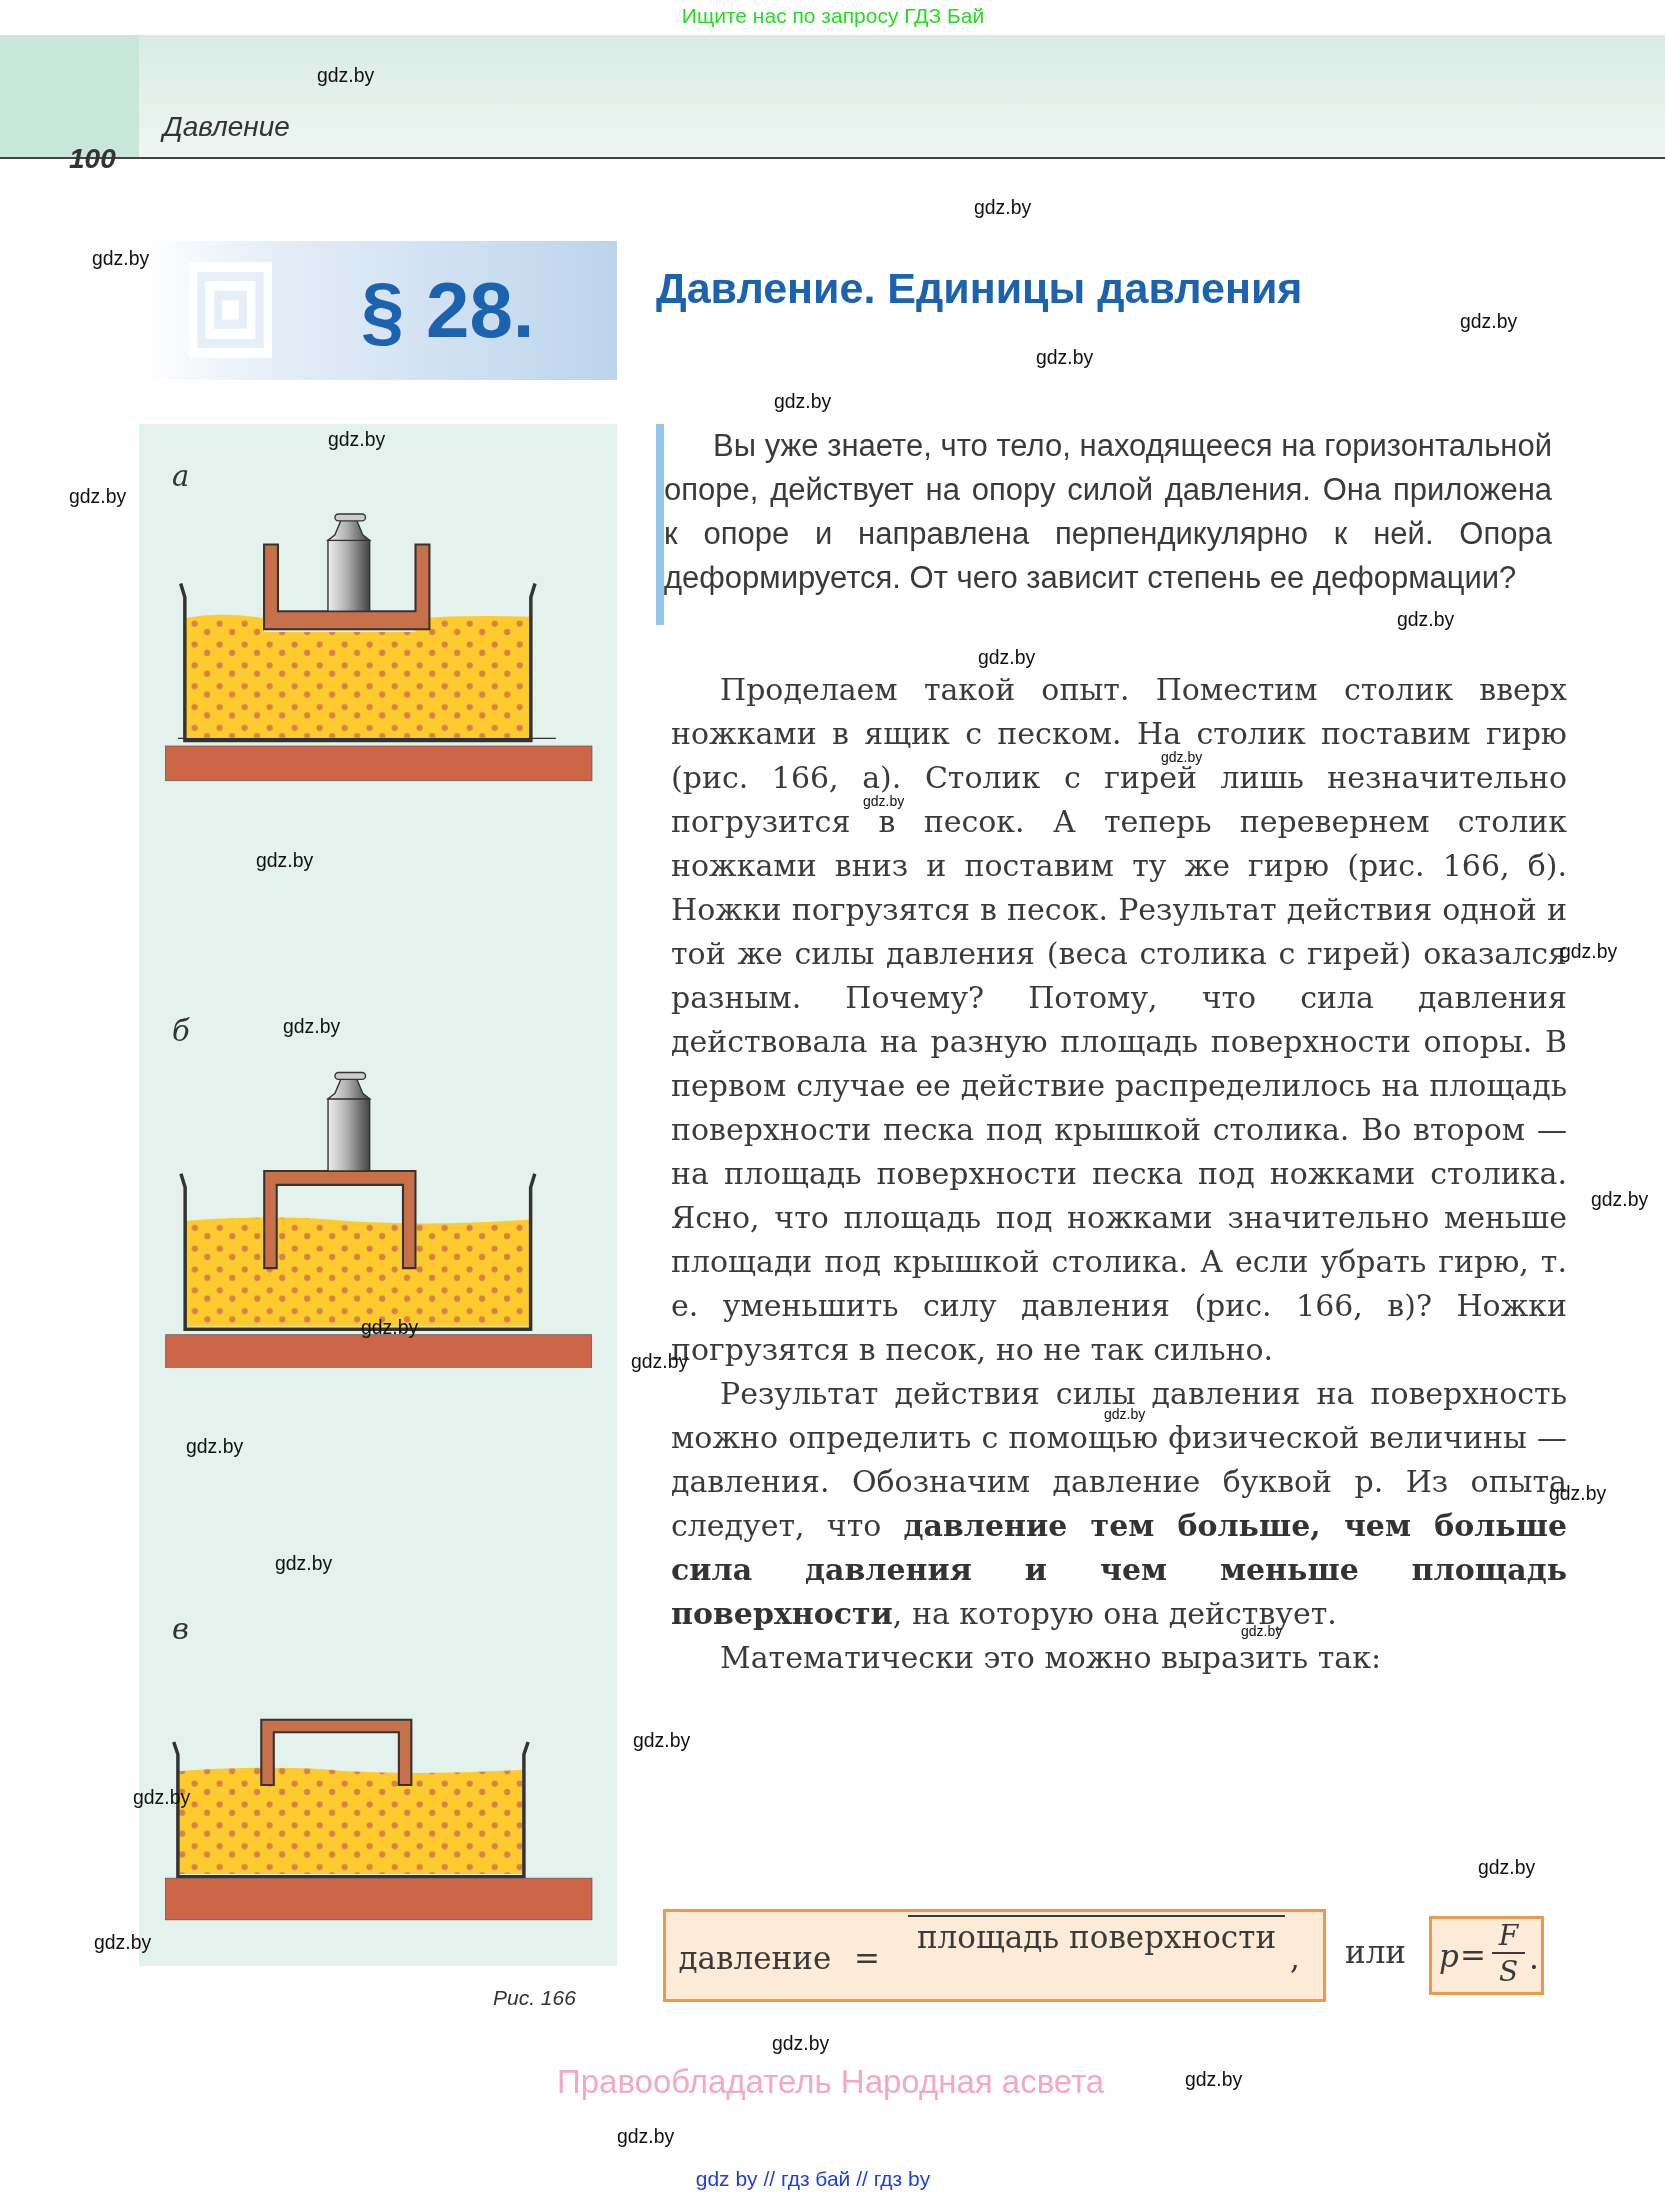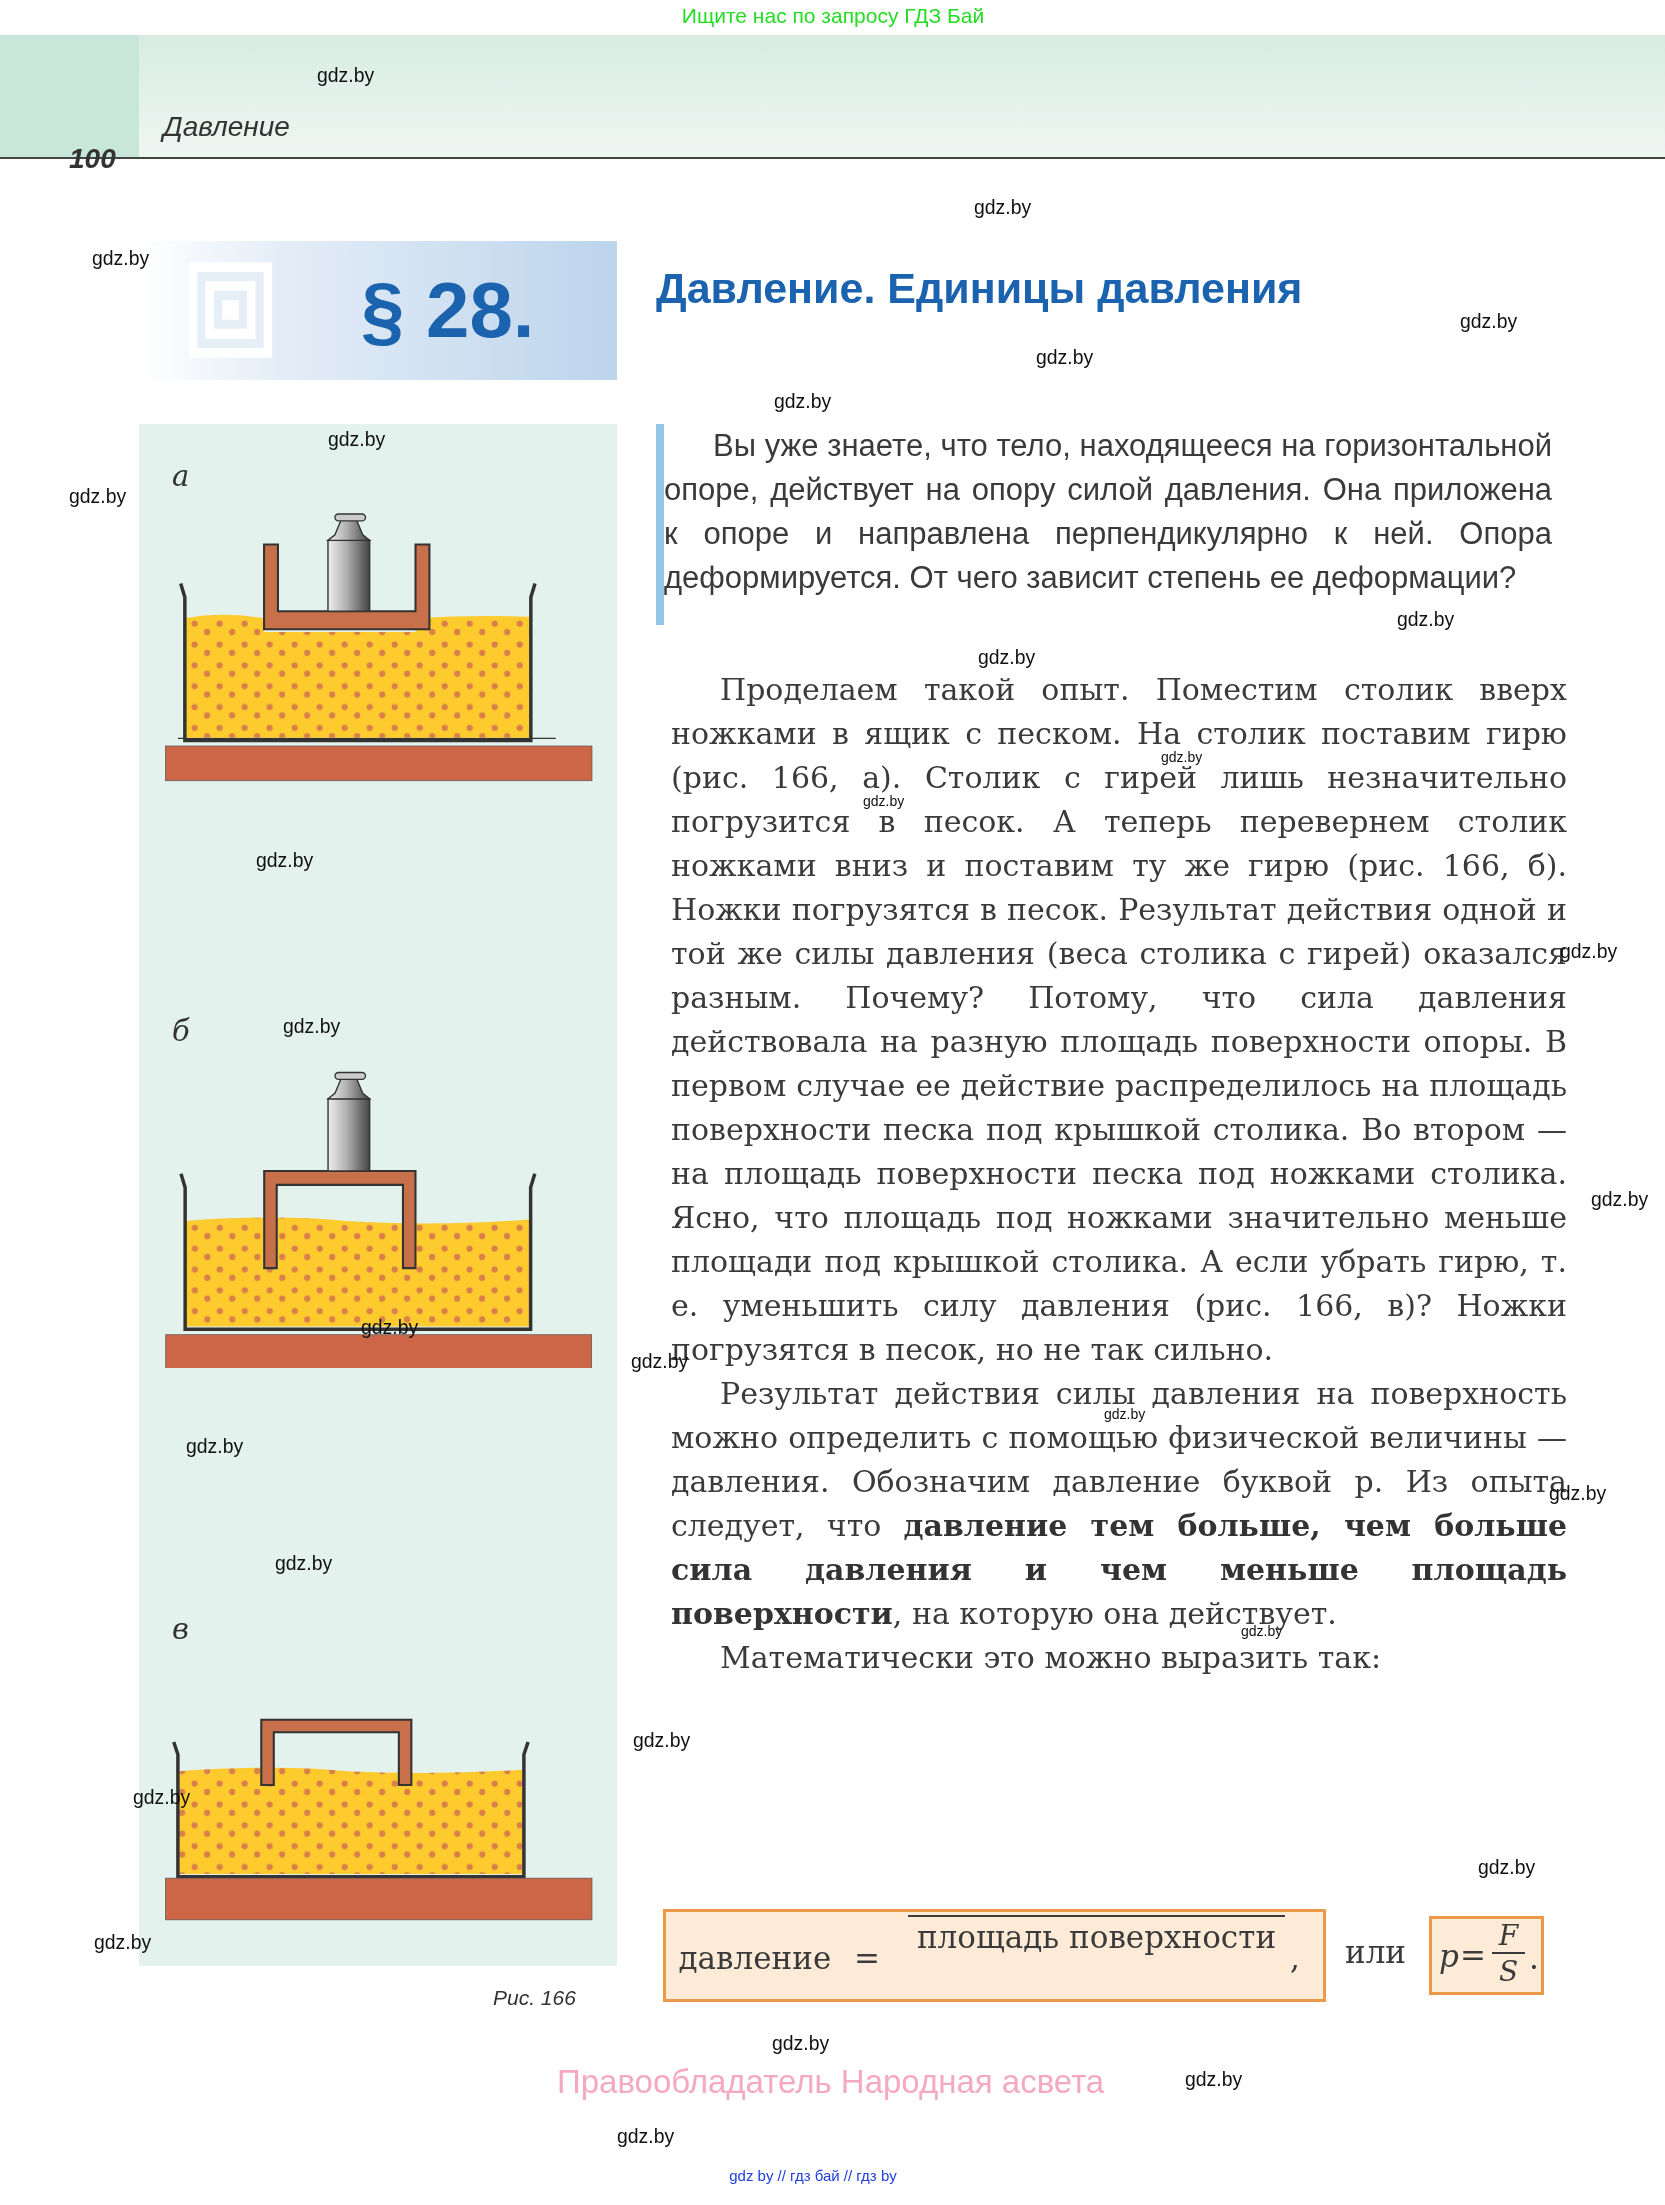--- a/index.html
+++ b/index.html
@@ -36,21 +36,21 @@
   .ili { left:1345px; top:1934px; font-family:"DejaVu Serif", serif; font-size:31px; color:#3a3a3a; }
   .formula2 { left:1429px; top:1916px; width:115px; height:79px; background:#fdebd7; border:3.5px solid #ec9a4a; box-sizing:border-box; font-family:"DejaVu Serif", serif; font-style:italic; font-size:31px; color:#3a3a3a; }
   .formula2 .p { position:absolute; left:7px; top:19.4px; }
   .formula2 .eq2 { position:absolute; left:28px; top:18px; font-style:normal; }
   .formula2 .fr { position:absolute; left:60px; top:0px; width:33px; text-align:center; font-size:28px; }
   .formula2 .fr .n { display:block; line-height:33px; }
   .formula2 .fr .l { display:block; height:2.1px; background:#3a3a3a; }
   .formula2 .fr .d { display:block; line-height:36px; }
   .formula2 .dot { position:absolute; left:97px; top:21px; font-style:normal; }
   .copyright { left:542px; top:2063px; font-family:"Liberation Sans", sans-serif; font-size:33px; color:#f4a9c0;margin-left:15px; }
-  .footer-links { left:0; top:2167px; width:1626px; text-align:center; font-family:"Liberation Sans", sans-serif; font-size:15px; color:#1f3fdc; }
+  .footer-links { left:0; top:2167px; width:1626px; text-align:center; font-family:"Liberation Sans", sans-serif; font-size:21px; color:#1f3fdc; }
 </style>
 </head>
 <body>
 
 <div class="abs topbar">Ищите нас по запросу ГДЗ Бай</div>
 
 <div class="abs header">
   <div class="pnum-bg"></div>
   <span class="pnum">100</span>
   <span class="ptitle">Давление</span>

